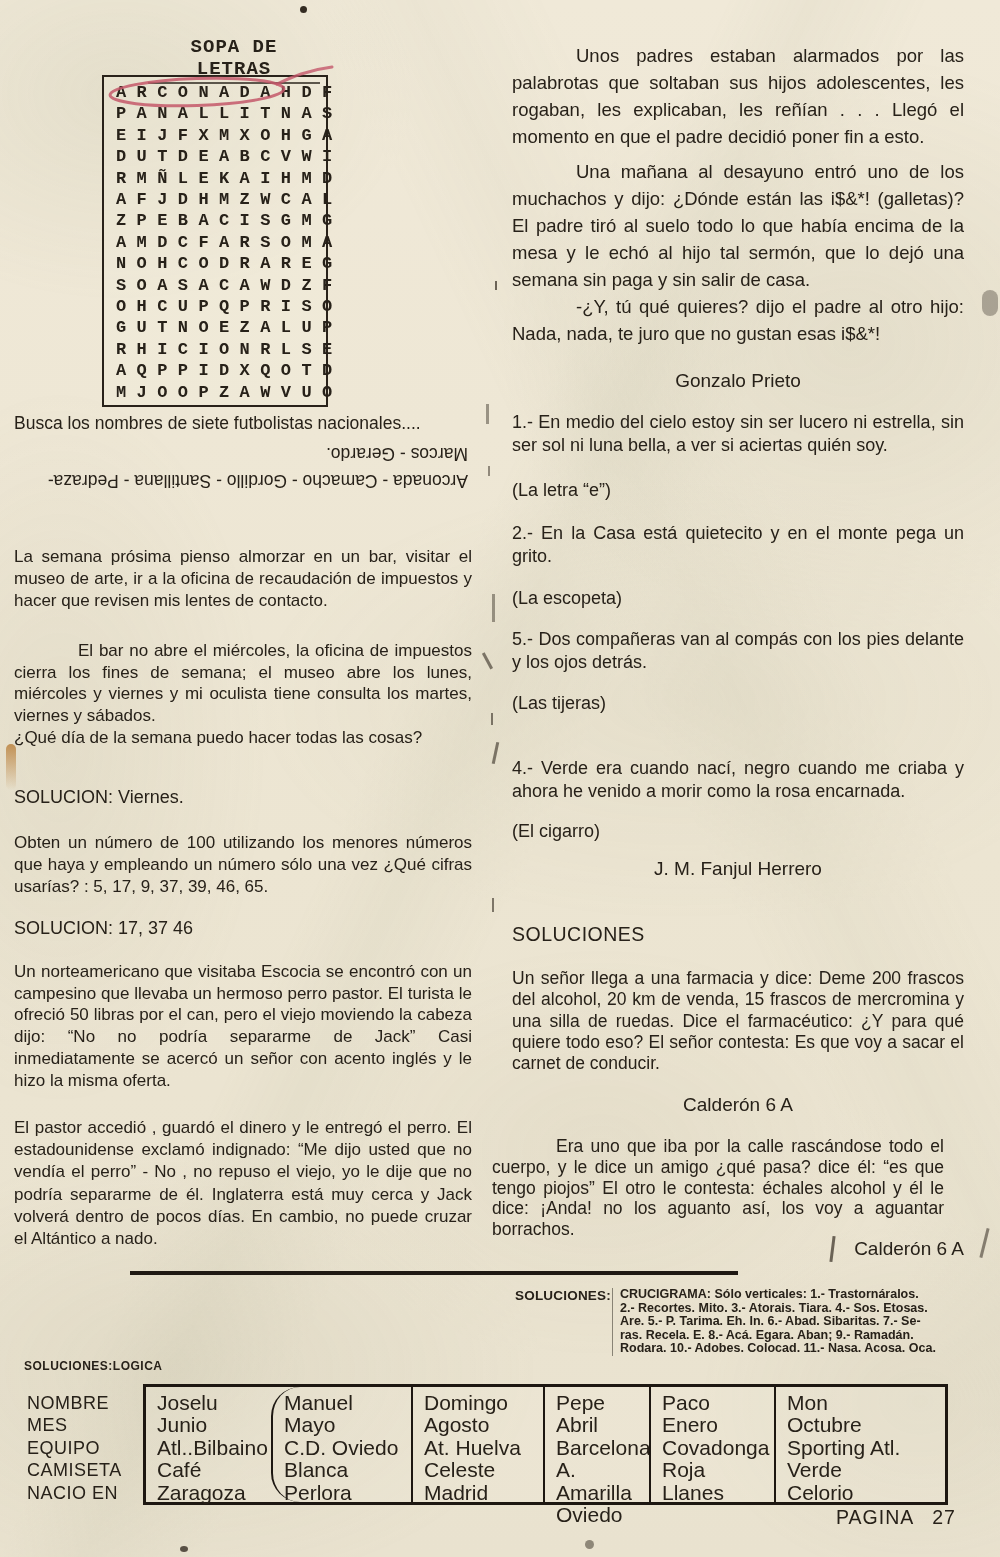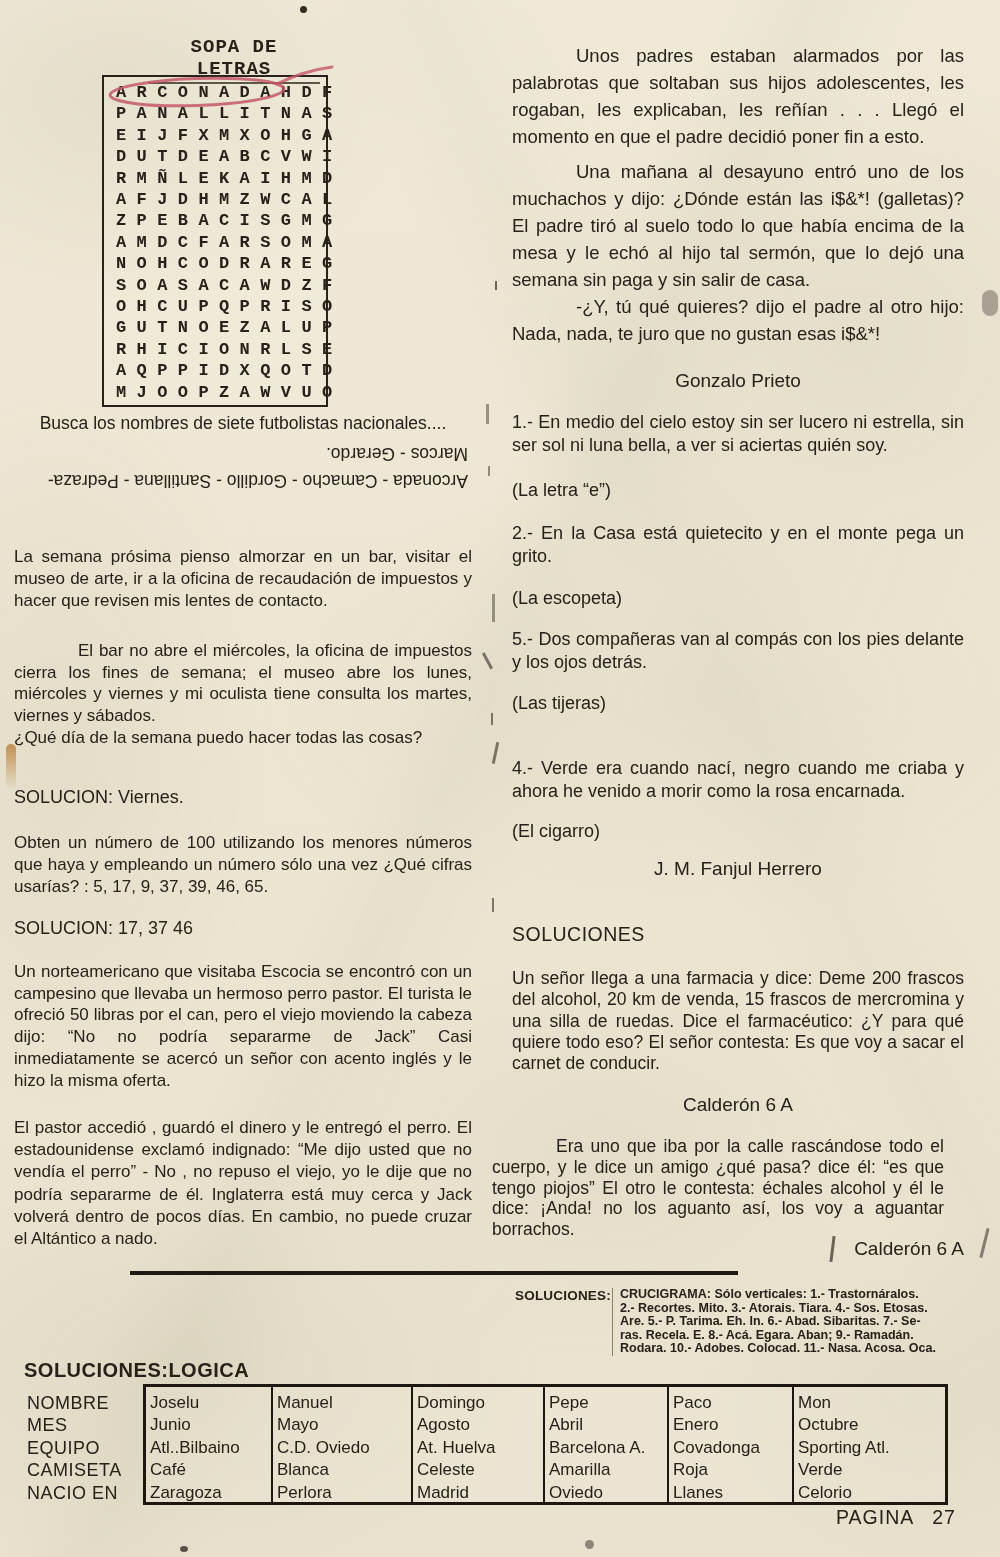--- a/index.html
+++ b/index.html
@@ -33,24 +33,24 @@
             letter-spacing:1px;border-bottom:2.5px solid #2a231a;padding-bottom:2px;text-align:center;}
   .ws-grid{border:2.5px solid #29221a;width:226px;height:332px;box-sizing:border-box;
            padding:5px 0 14px 12px;background:rgba(244,238,224,.25);}
   .ws-row{font-family:"Liberation Mono",monospace;font-weight:700;font-size:17px;
           letter-spacing:10.4px;line-height:21.4px;white-space:pre;}
   .red-svg{position:absolute;left:-4px;top:-13px;width:280px;height:60px;overflow:visible;}
   .rule{background:#1f1913;}
   .cruc{display:flex;font-weight:700;}
   .cruc-label{font-size:13.5px;width:97px;flex:none;letter-spacing:.2px;}
   .cruc-lines{font-size:12.5px;line-height:13.5px;width:348px;border-left:1.5px solid rgba(40,35,28,.5);padding-left:7px;}
-  .logic-title{font-size:20px;font-weight:700;letter-spacing:.5px;}
+  .logic-title{font-size:12px;font-weight:700;letter-spacing:.5px;}
   .tlabels{font-size:18px;line-height:22.4px;letter-spacing:.5px;}
   .tbl{display:flex;border:3px solid #1d1711;box-sizing:border-box;background:rgba(244,238,224,.2);}
-  .tcol{box-sizing:border-box;padding:5px 0 0 4px;font-size:17px;line-height:22.4px;}
+  .tcol{box-sizing:border-box;padding:5px 0 0 11px;font-size:21px;line-height:22.4px;}
   .tcol + .tcol{border-left:2px solid #1d1711;}
   .footer{font-size:19.5px;letter-spacing:1px;}
   .footer span{margin-right:18px;}
   .mark{position:absolute;background:#342c22;}
 </style>
 </head>
 <body>
 
 <div class="page">
   <div class="texture"></div>
@@ -72,21 +72,21 @@
     <div class="ws-row">GUTNOEZALUP</div>
     <div class="ws-row">RHICIONRLSE</div>
     <div class="ws-row">AQPPIDXQOTD</div>
     <div class="ws-row">MJOOPZAWVUO</div>
     <svg class="red-svg">
       <ellipse cx="97" cy="28" rx="87" ry="13.5" fill="none" stroke="#c4586a" stroke-width="3" stroke-linecap="round" opacity="0.85" transform="rotate(-2 97 28)"></ellipse>
       <path d="M 177 20 C 192 13 208 6 232 3" fill="none" stroke="#c4586a" stroke-width="3" stroke-linecap="round" opacity="0.8"></path>
     </svg>
   </div>
 
-  <div class="abs lc-t" style="left:14px;top:413px;font-size:17.5px;text-align:center;">Busca los nombres de siete futbolistas nacionales....</div>
+  <div class="abs lc-t" style="left:14px;top:413px;font-size:17.5px;">Busca los nombres de siete futbolistas nacionales....</div>
 
   <div class="abs flip" style="left:12px;top:441px;">
     <div>Arconada - Camacho - Gordillo - Santillana - Pedraza-</div>
     <div>Marcos - Gerardo.</div>
   </div>
 
   <div class="abs lc j" style="left:14px;top:546px;">La semana prósima pienso almorzar en un bar, visitar el museo de arte, ir a la oficina de recaudación de impuestos y hacer que revisen mis lentes de contacto.</div>
   <div class="abs lc-t j ind" style="left:14px;top:640px;">El bar no abre el miércoles, la oficina de impuestos cierra los fines de semana; el museo abre los lunes, miércoles y viernes y mi oculista tiene consulta los martes, viernes y sábados.</div>
   <div class="abs lc-t" style="left:14px;top:727px;">¿Qué día de la semana puedo hacer todas las cosas?</div>
   <div class="abs lc" style="left:14px;top:786px;font-size:18px;">SOLUCION: Viernes.</div>
@@ -149,35 +149,35 @@
   </div>
 
   <div class="abs tbl" style="left:143px;top:1384px;width:805px;height:121px;">
     <div class="tcol" style="width:125px;">
       <div>Joselu</div>
       <div>Junio</div>
       <div>Atl..Bilbaino</div>
       <div>Café</div>
       <div>Zaragoza</div>
     </div>
-    <div class="tcol" style="width:140px;">
+    <div class="tcol" style="width:140px;border-radius:29px;">
       <div>Manuel</div>
       <div>Mayo</div>
       <div>C.D. Oviedo</div>
       <div>Blanca</div>
       <div>Perlora</div>
     </div>
     <div class="tcol" style="width:132px;">
       <div>Domingo</div>
       <div>Agosto</div>
       <div>At. Huelva</div>
       <div>Celeste</div>
       <div>Madrid</div>
     </div>
-    <div class="tcol" style="width:124px;">
+    <div class="tcol" style="width:106px;">
       <div>Pepe</div>
       <div>Abril</div>
       <div>Barcelona A.</div>
       <div>Amarilla</div>
       <div>Oviedo</div>
     </div>
     <div class="tcol" style="width:125px;">
       <div>Paco</div>
       <div>Enero</div>
       <div>Covadonga</div>

